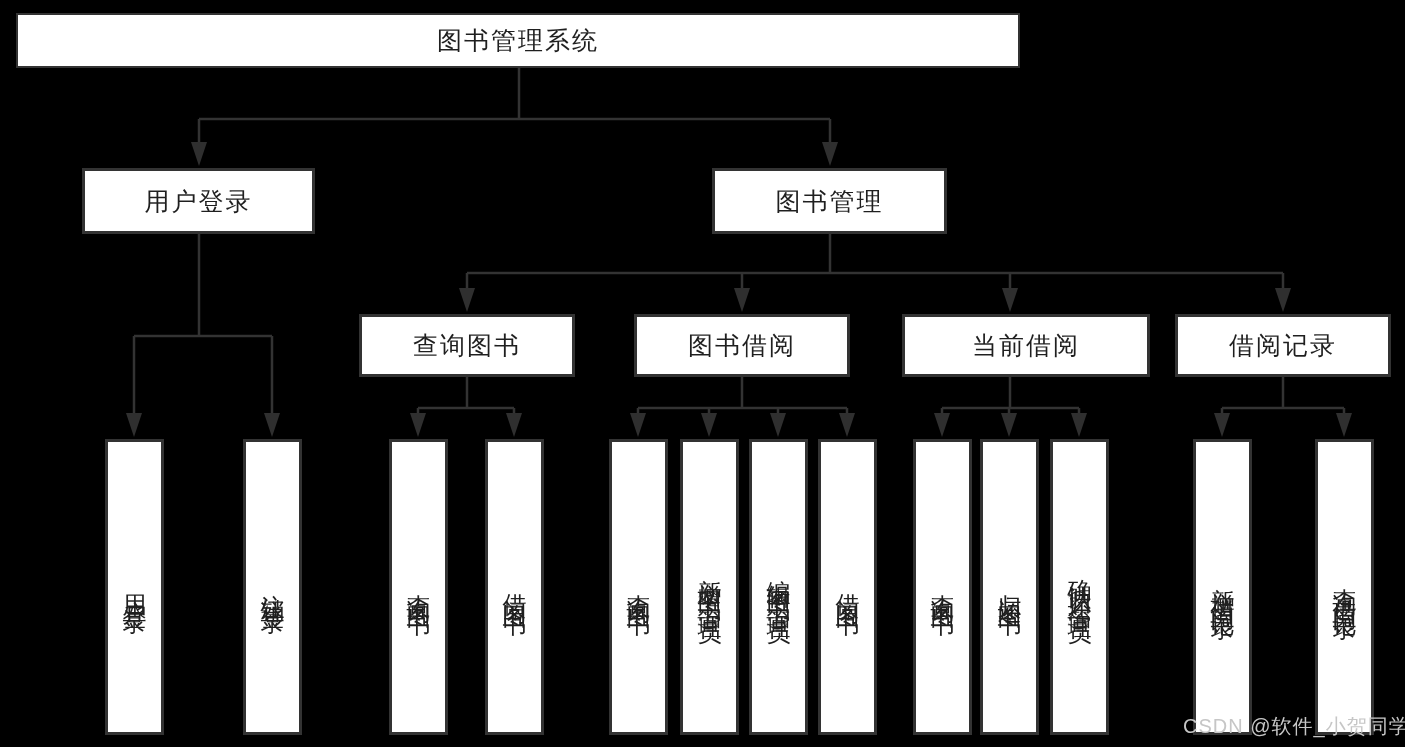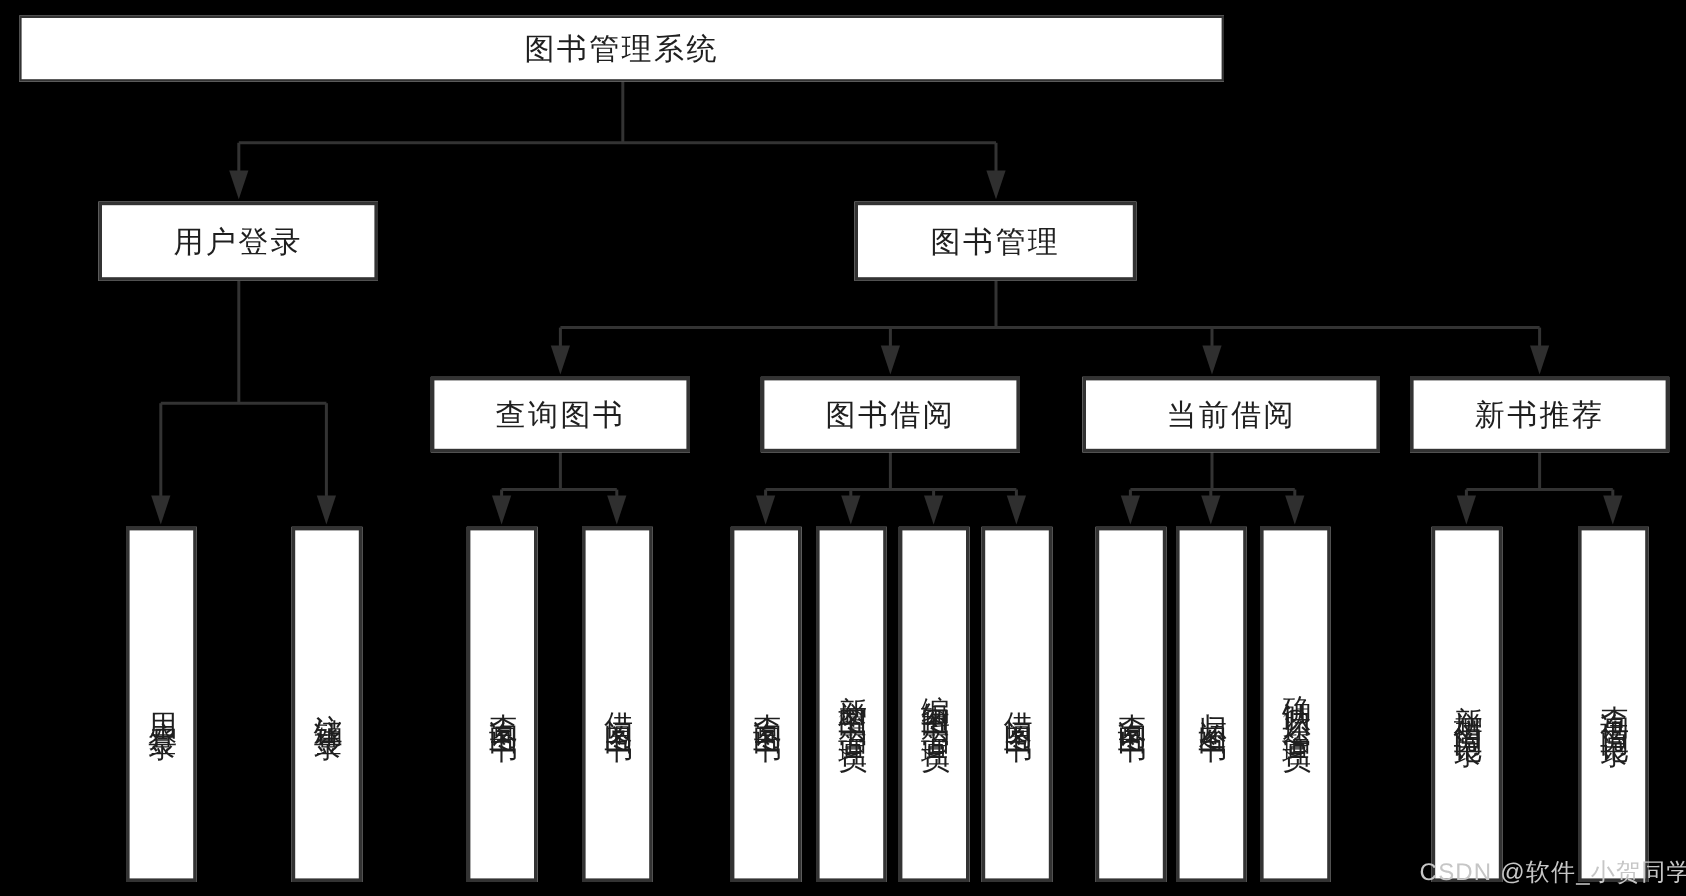--- a/index.html
+++ b/index.html
@@ -97,21 +97,21 @@
   <div class="box" style="left:359px;top:314px;width:216px;height:63px;">
     <span>查询图书</span>
   </div>
   <div class="box" style="left:634px;top:314px;width:216px;height:63px;">
     <span>图书借阅</span>
   </div>
   <div class="box" style="left:902px;top:314px;width:248px;height:63px;">
     <span>当前借阅</span>
   </div>
   <div class="box" style="left:1175px;top:314px;width:216px;height:63px;">
-    <span>新书推荐</span>
+    <span>借阅记录</span>
   </div>
 
   <div class="box vbox" style="left:105px;top:439px;width:59px;height:296px;">
     <span>用户登录</span>
   </div>
   <div class="box vbox" style="left:243px;top:439px;width:59px;height:296px;">
     <span>注销登录</span>
   </div>
 
   <div class="box vbox" style="left:389px;top:439px;width:59px;height:296px;">

